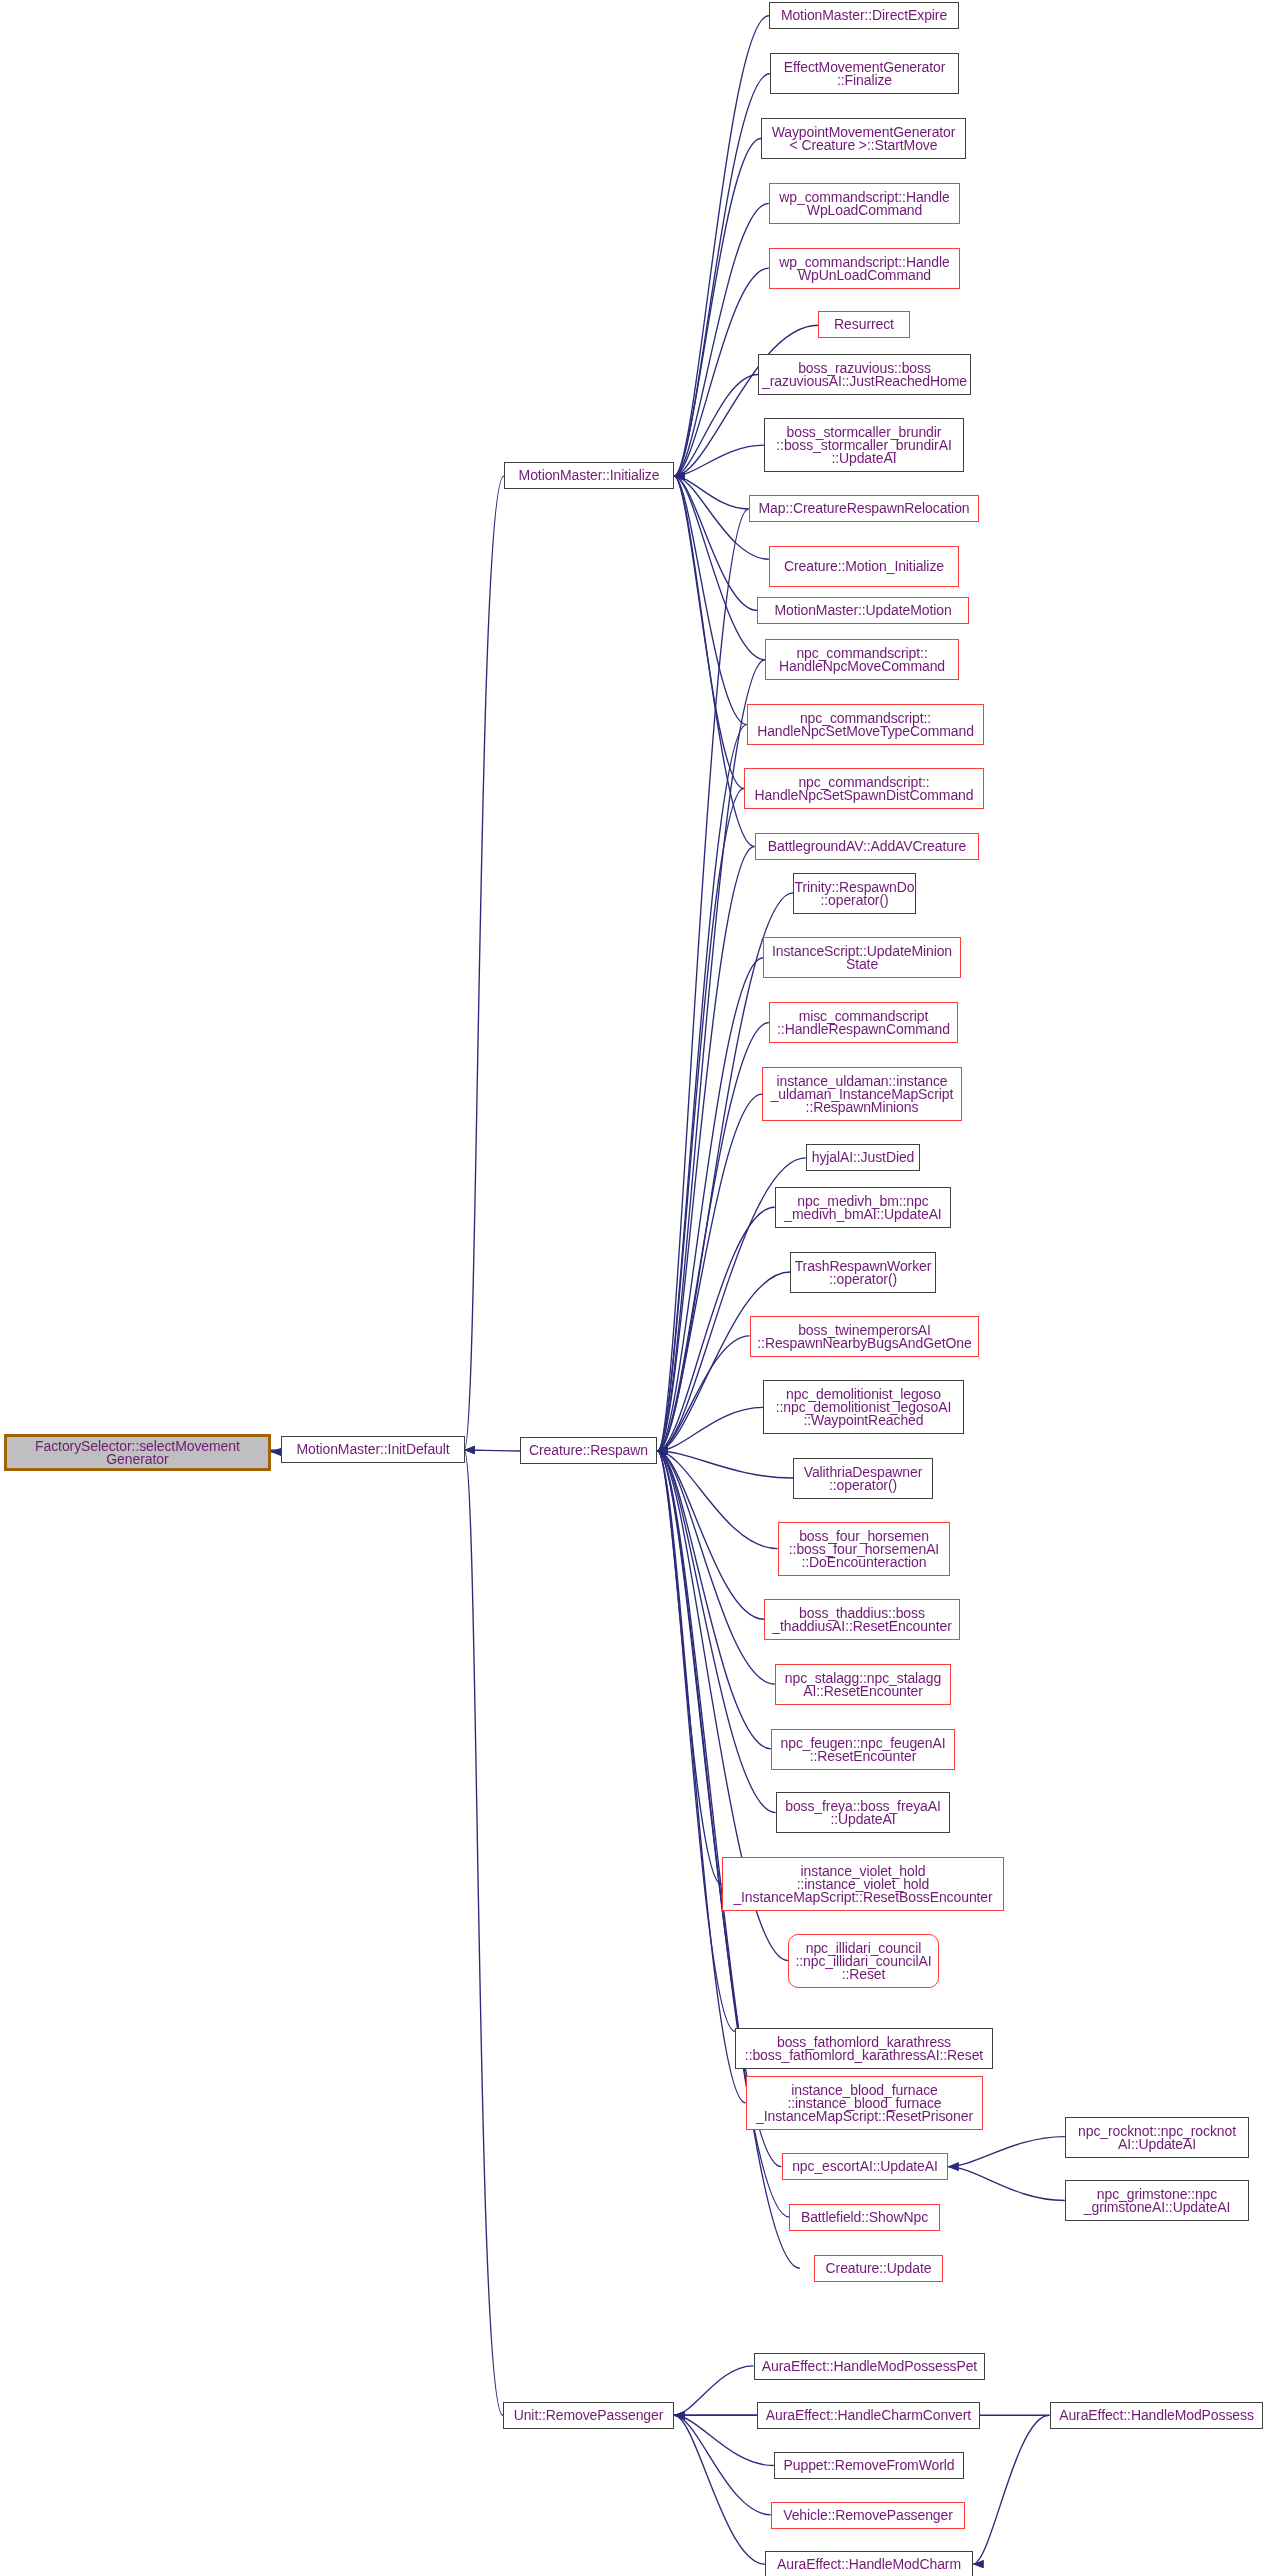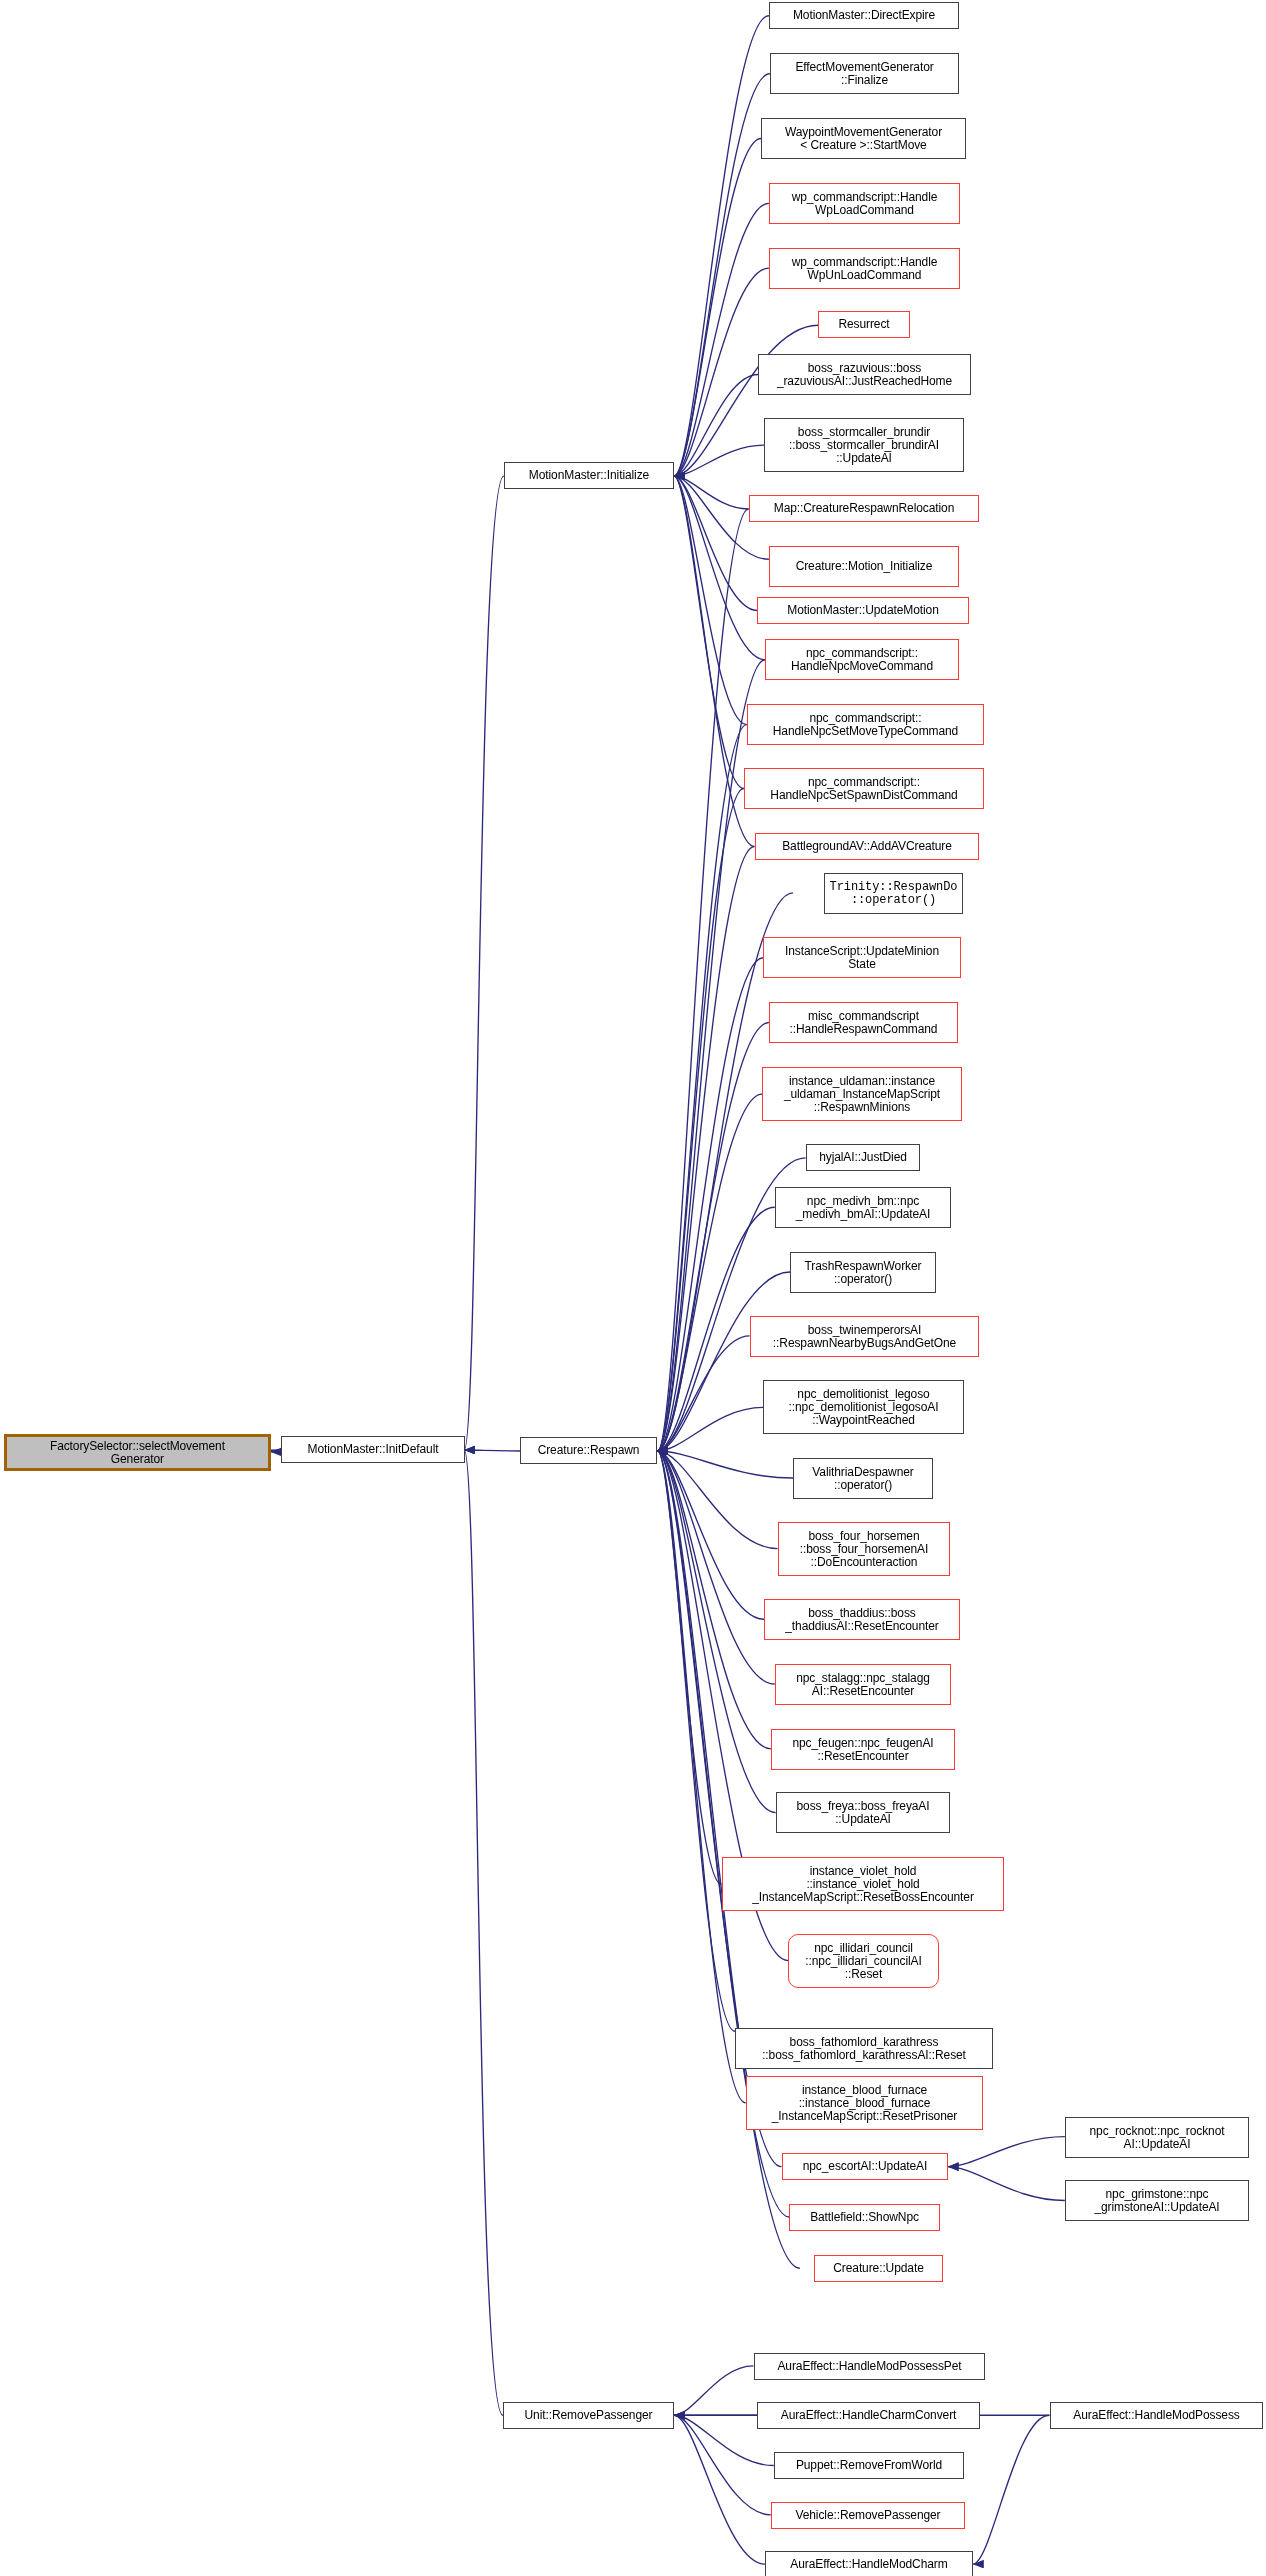--- a/index.html
+++ b/index.html
@@ -2,21 +2,21 @@
 <html><head>
 <meta charset="utf-8">
 <title>Caller Graph</title>
 <style>
   html,body{margin:0;padding:0;background:#ffffff;}
   body{font-family:"Liberation Sans","DejaVu Sans",sans-serif;}
   #graph{position:relative;width:1266px;height:2576px;background:#fff;overflow:hidden;}
   #edges{position:absolute;left:0;top:0;width:1266px;height:2576px;pointer-events:none;}
   .node{position:absolute;box-sizing:border-box;display:flex;align-items:center;
         justify-content:center;text-align:center;background:#ffffff;
-        border:1px solid #404040;color:#000000;font-size:12px;line-height:13px;
+        border:1px solid #404040;color:#701a75;font-size:14px;line-height:13px;
         letter-spacing:-0.1px;padding:1px 2.9px;white-space:pre-line;}
   .node.red{border:1px solid #ff3a3a;}
   .node.hl{background:#bfbfbf;border:3px solid #a16207;}
 </style>
 </head>
 <body>
 
 <div id="graph">
   <svg id="edges" viewBox="0 0 1309 2663" xmlns="http://www.w3.org/2000/svg">
     <defs>
@@ -107,21 +107,21 @@
       <div class="node red" style="left: 749px; top: 495px; width: 230px; height: 27px;">Map::CreatureRespawnRelocation</div>
       <div class="node red" style="left: 769px; top: 546px; width: 190px; height: 41px;">Creature::Motion_Initialize</div>
       <div class="node red" style="left: 757px; top: 597px; width: 212px; height: 27px;">MotionMaster::UpdateMotion</div>
       <div class="node red" style="left: 765px; top: 639px; width: 194px; height: 41px;">npc_commandscript::
 HandleNpcMoveCommand</div>
       <div class="node red" style="left: 747px; top: 704px; width: 237px; height: 41px;">npc_commandscript::
 HandleNpcSetMoveTypeCommand</div>
       <div class="node red" style="left: 744px; top: 768px; width: 240px; height: 41px;">npc_commandscript::
 HandleNpcSetSpawnDistCommand</div>
       <div class="node red" style="left: 755px; top: 833px; width: 224px; height: 27px;">BattlegroundAV::AddAVCreature</div>
-      <div class="node" style="left: 824px; top: 873px; width: 139px; height: 41px; font-family: Liberation Mono, monospace;">Trinity::RespawnDo
+      <div class="node" style="left: 793px; top: 873px; width: 123px; height: 41px;">Trinity::RespawnDo
 ::operator()</div>
       <div class="node red" style="left: 763px; top: 937px; width: 198px; height: 41px;">InstanceScript::UpdateMinion
 State</div>
       <div class="node red" style="left: 769px; top: 1002px; width: 189px; height: 41px;">misc_commandscript
 ::HandleRespawnCommand</div>
       <div class="node red" style="left: 762px; top: 1067px; width: 200px; height: 54px;">instance_uldaman::instance
 _uldaman_InstanceMapScript
 ::RespawnMinions</div>
       <div class="node" style="left: 806px; top: 1144px; width: 114px; height: 27px;">hyjalAI::JustDied</div>
       <div class="node" style="left: 775px; top: 1187px; width: 176px; height: 41px;">npc_medivh_bm::npc

